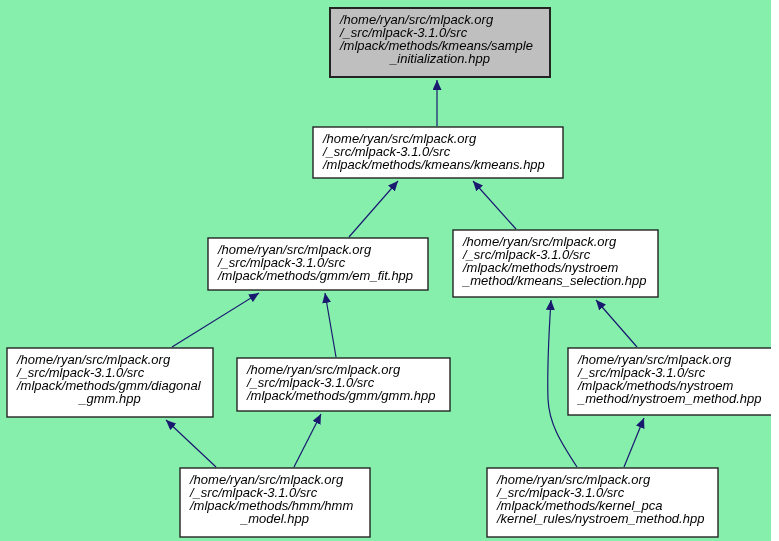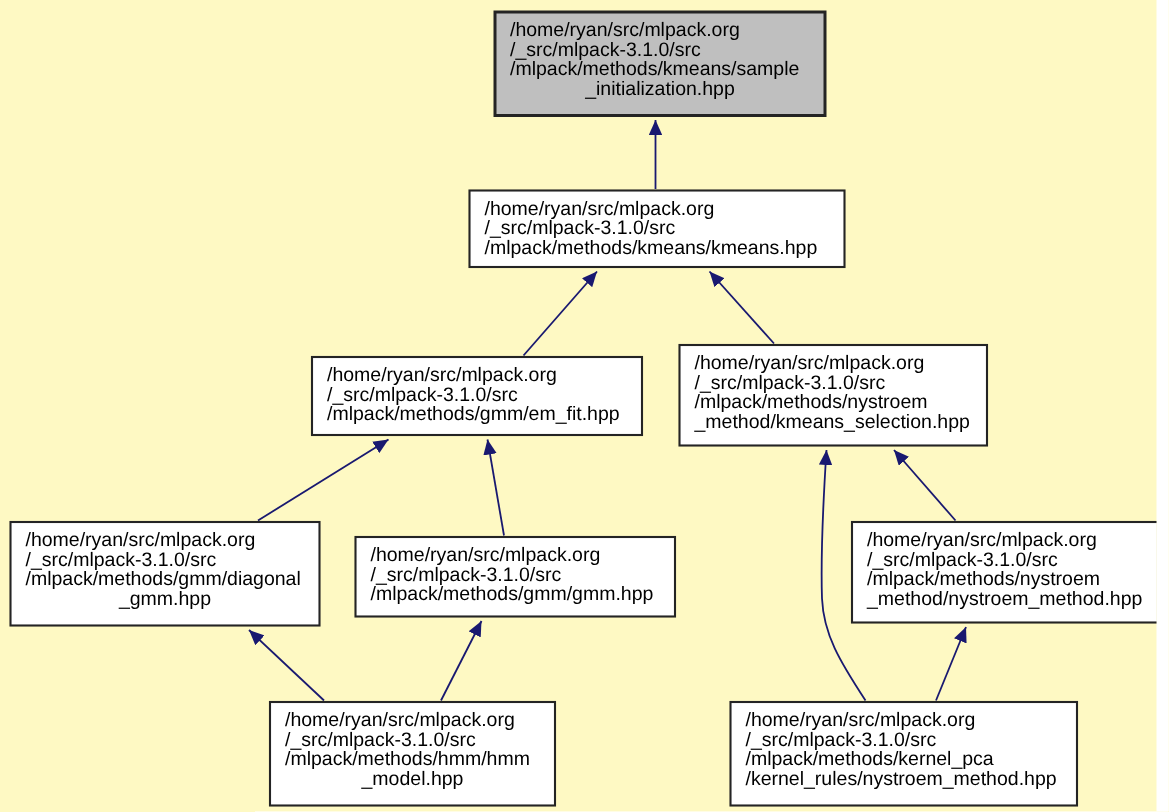--- a/index.html
+++ b/index.html
@@ -1,22 +1,23 @@
 <!DOCTYPE html>
 <html><head>
 <meta charset="utf-8">
 <style>
   html, body { margin: 0; padding: 0; background: #ffffff; }
   .page {
     position: relative;
     width: 771px;
     height: 541px;
-    background: #fef9c3;
+    background: #86efac;
     overflow: hidden;
     font-family: "Liberation Sans", sans-serif;
+    font-style: italic;
   }
   svg { display: block; }
   .node-box { cursor: pointer; }
   .node-line {
     font-family: "Liberation Sans", sans-serif;
     font-size: 13px;
     fill: #000000;
   }
   .edge { fill: none; }
 </style>

